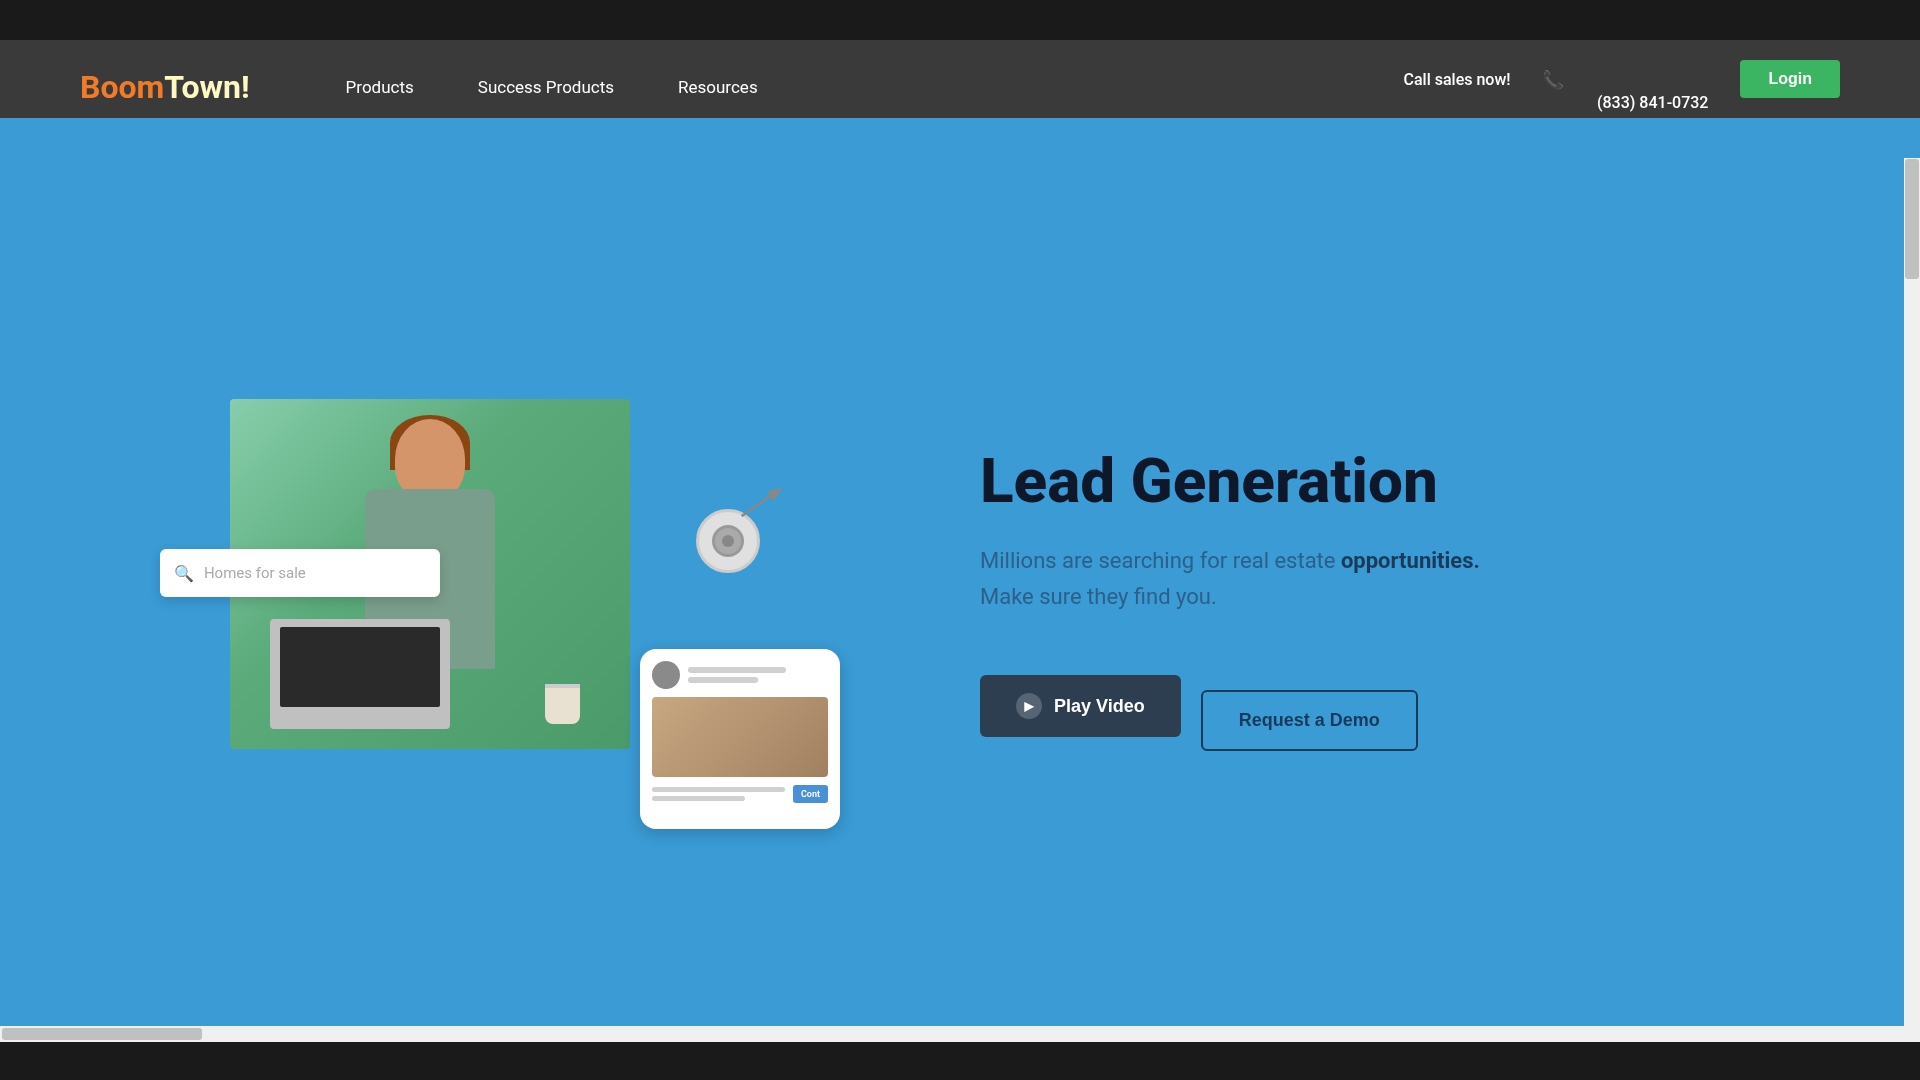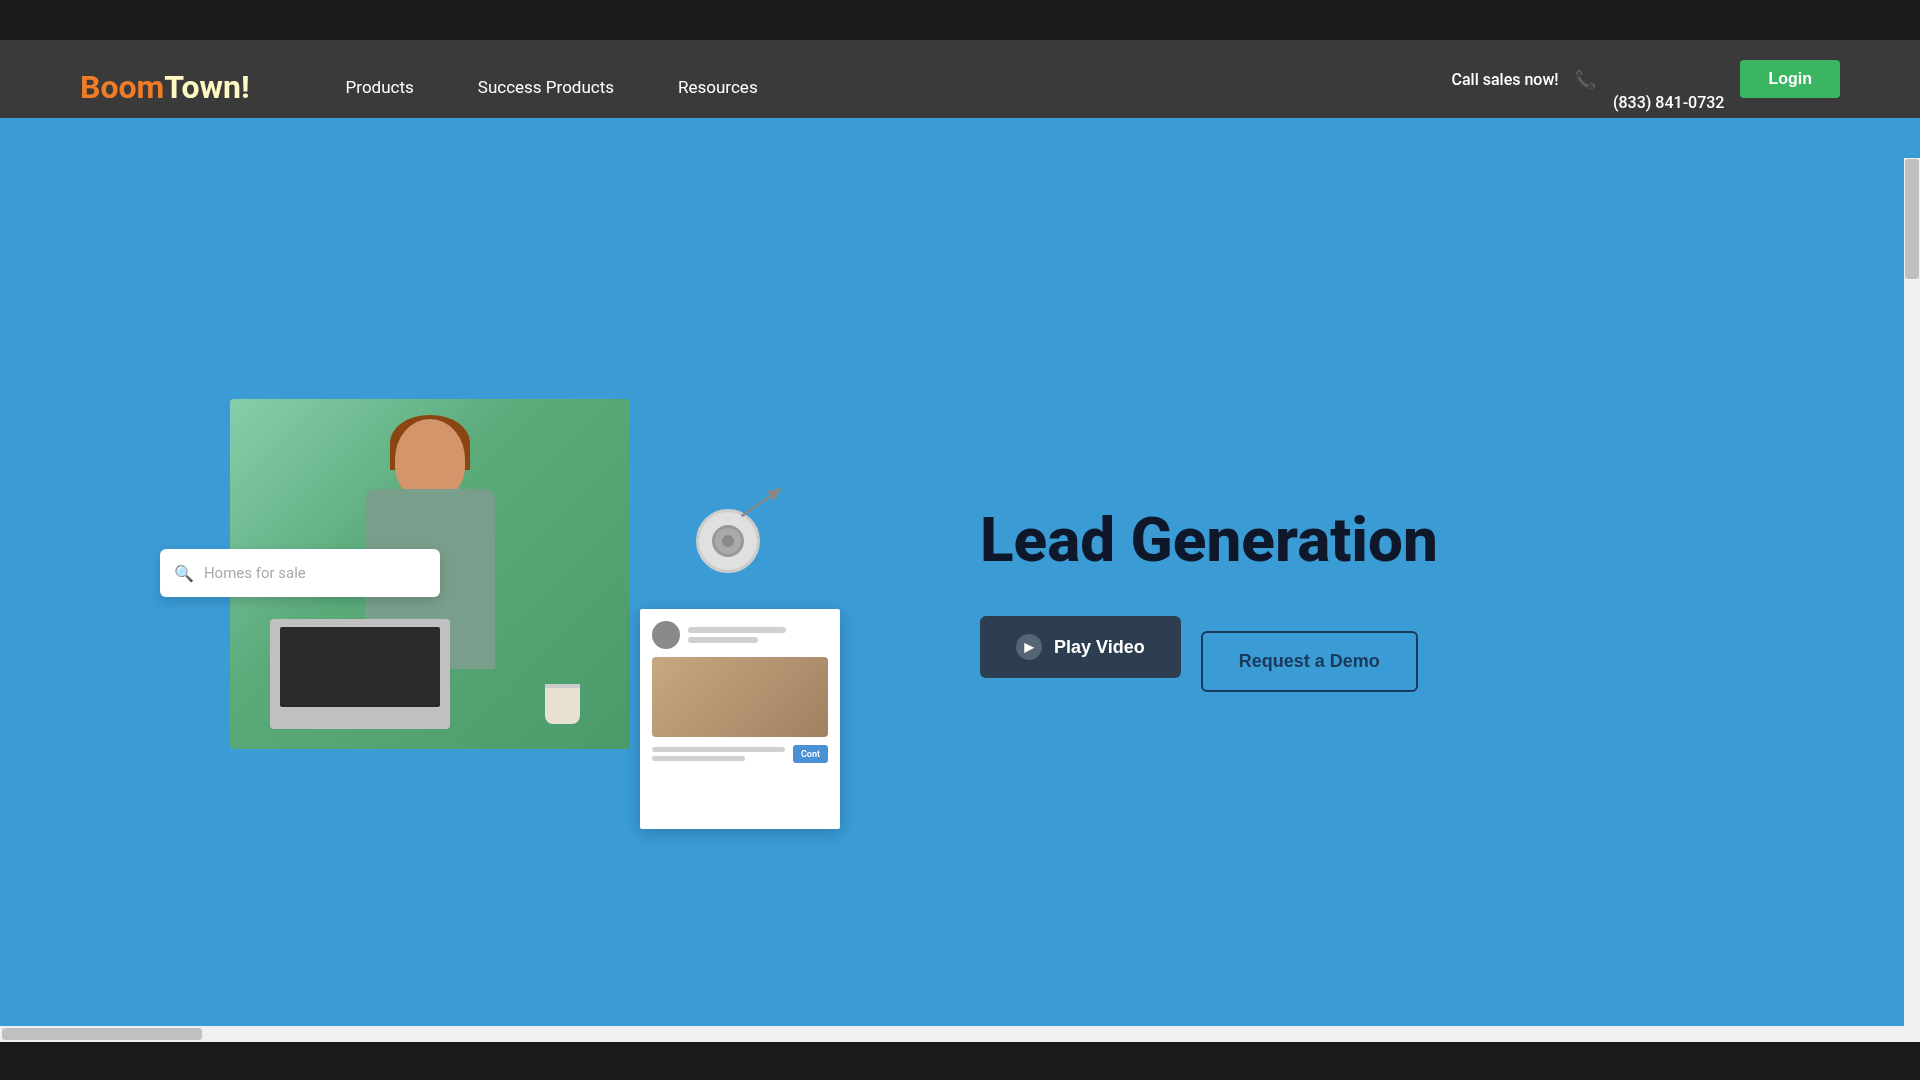--- a/index.html
+++ b/index.html
@@ -60,21 +60,21 @@
       font-size: 17px;
       font-weight: 400;
       padding: 0 28px;
       cursor: pointer;
       white-space: nowrap;
     }
 
     .navbar-right {
       display: flex;
       align-items: center;
-      gap: 16px;
+      gap: 32px;
     }
 
     .call-sales-text {
       color: #ffffff;
       font-size: 16px;
       font-weight: 500;
     }
 
     .phone-icon {
       color: #ffffff;
@@ -142,23 +142,23 @@
       color: #aaaaaa;
       font-size: 15px;
     }
 
     
     .social-card-overlay {
       position: absolute;
       bottom: 20px;
       right: 20px;
       width: 200px;
-      height: 220px;
+      height: 180px;
       background: #ffffff;
-      border-radius: 2px;
+      border-radius: 16px;
       box-shadow: 0 4px 16px rgba(0,0,0,0.2);
       z-index: 10;
       overflow: hidden;
       padding: 12px;
     }
 
     .social-card-header {
       display: flex;
       align-items: center;
       gap: 8px;
@@ -544,20 +544,24 @@
           <div class="social-bottom-line" style="width:70%"></div>
         </div>
         <div class="social-button-small">Cont</div>
       </div>
     </div>
 
   </div>
 
   <div class="hero-right">
     <h1 class="hero-title">Lead Generation</h1>
+    <p class="hero-description">
+      <span>Millions are searching for real estate </span><strong>opportunities.</strong><br>
+      <span>Make sure they find you.</span>
+    </p>
     <div class="hero-buttons">
       <button class="play-video-button">
         <span class="play-icon">▶</span>
         <span>Play Video</span>
       </button>
       <button class="request-demo-button">Request a Demo</button>
     </div>
   </div>
 
   <div class="scrollbar-area">

